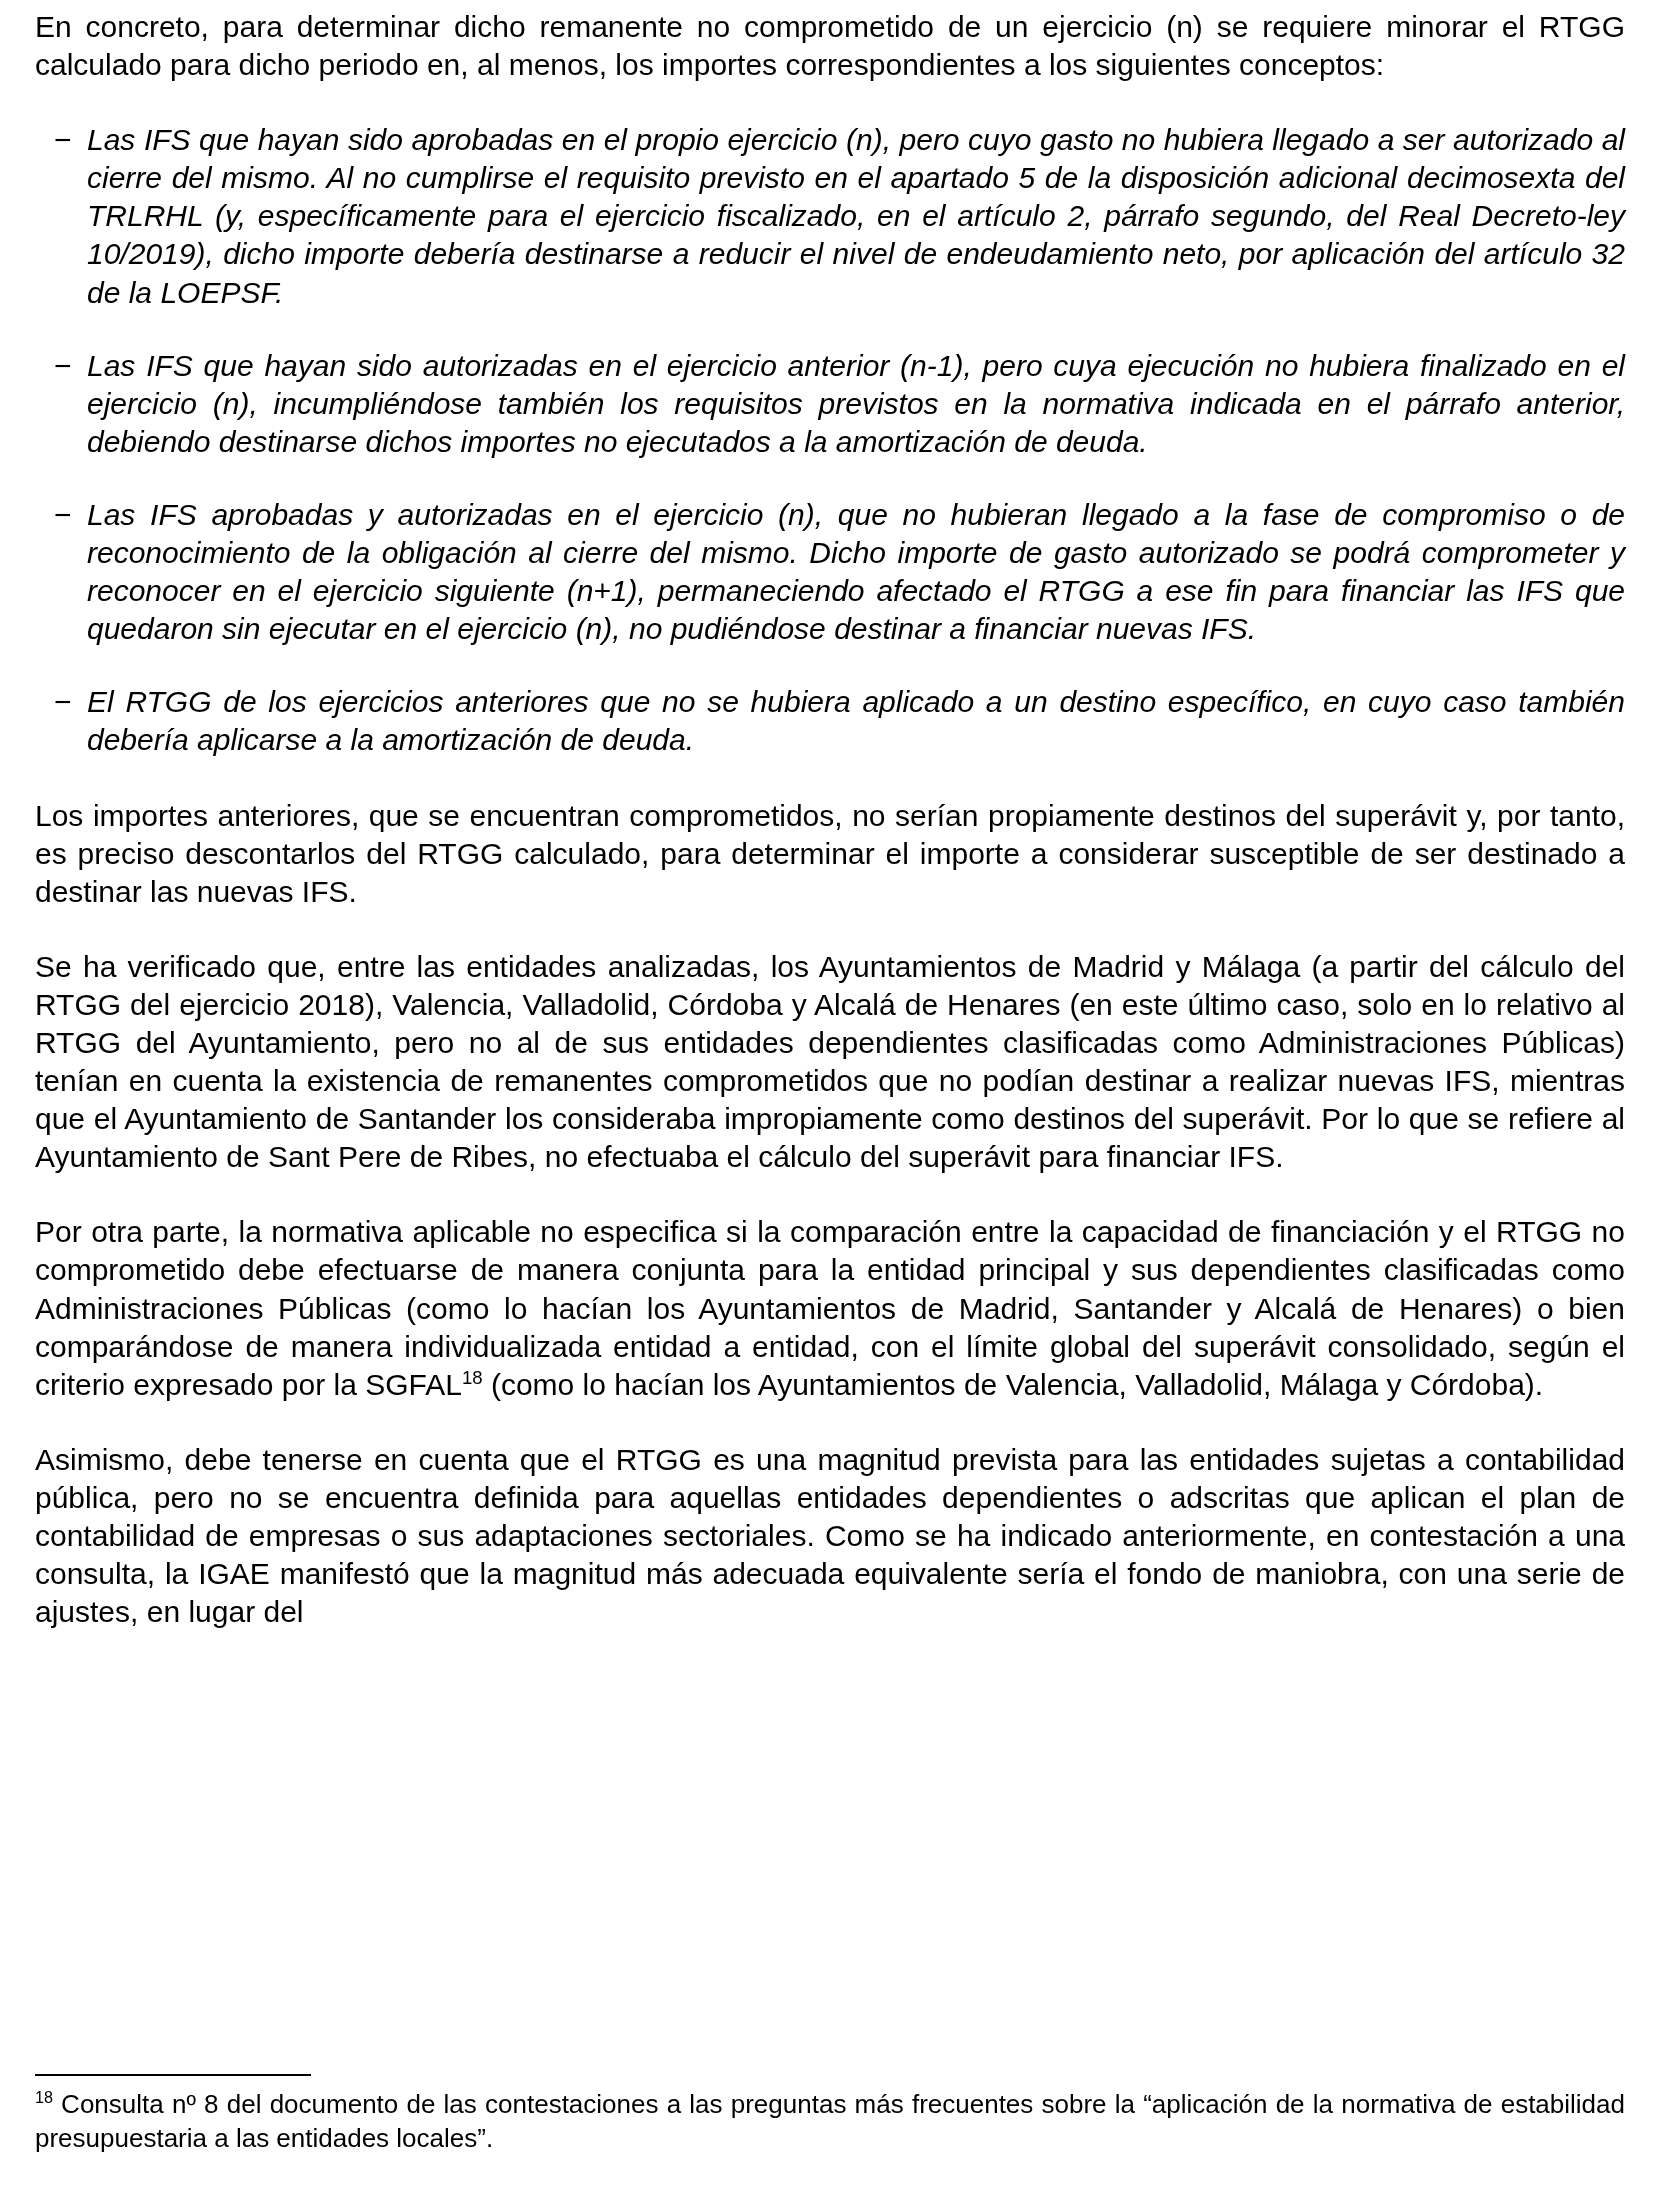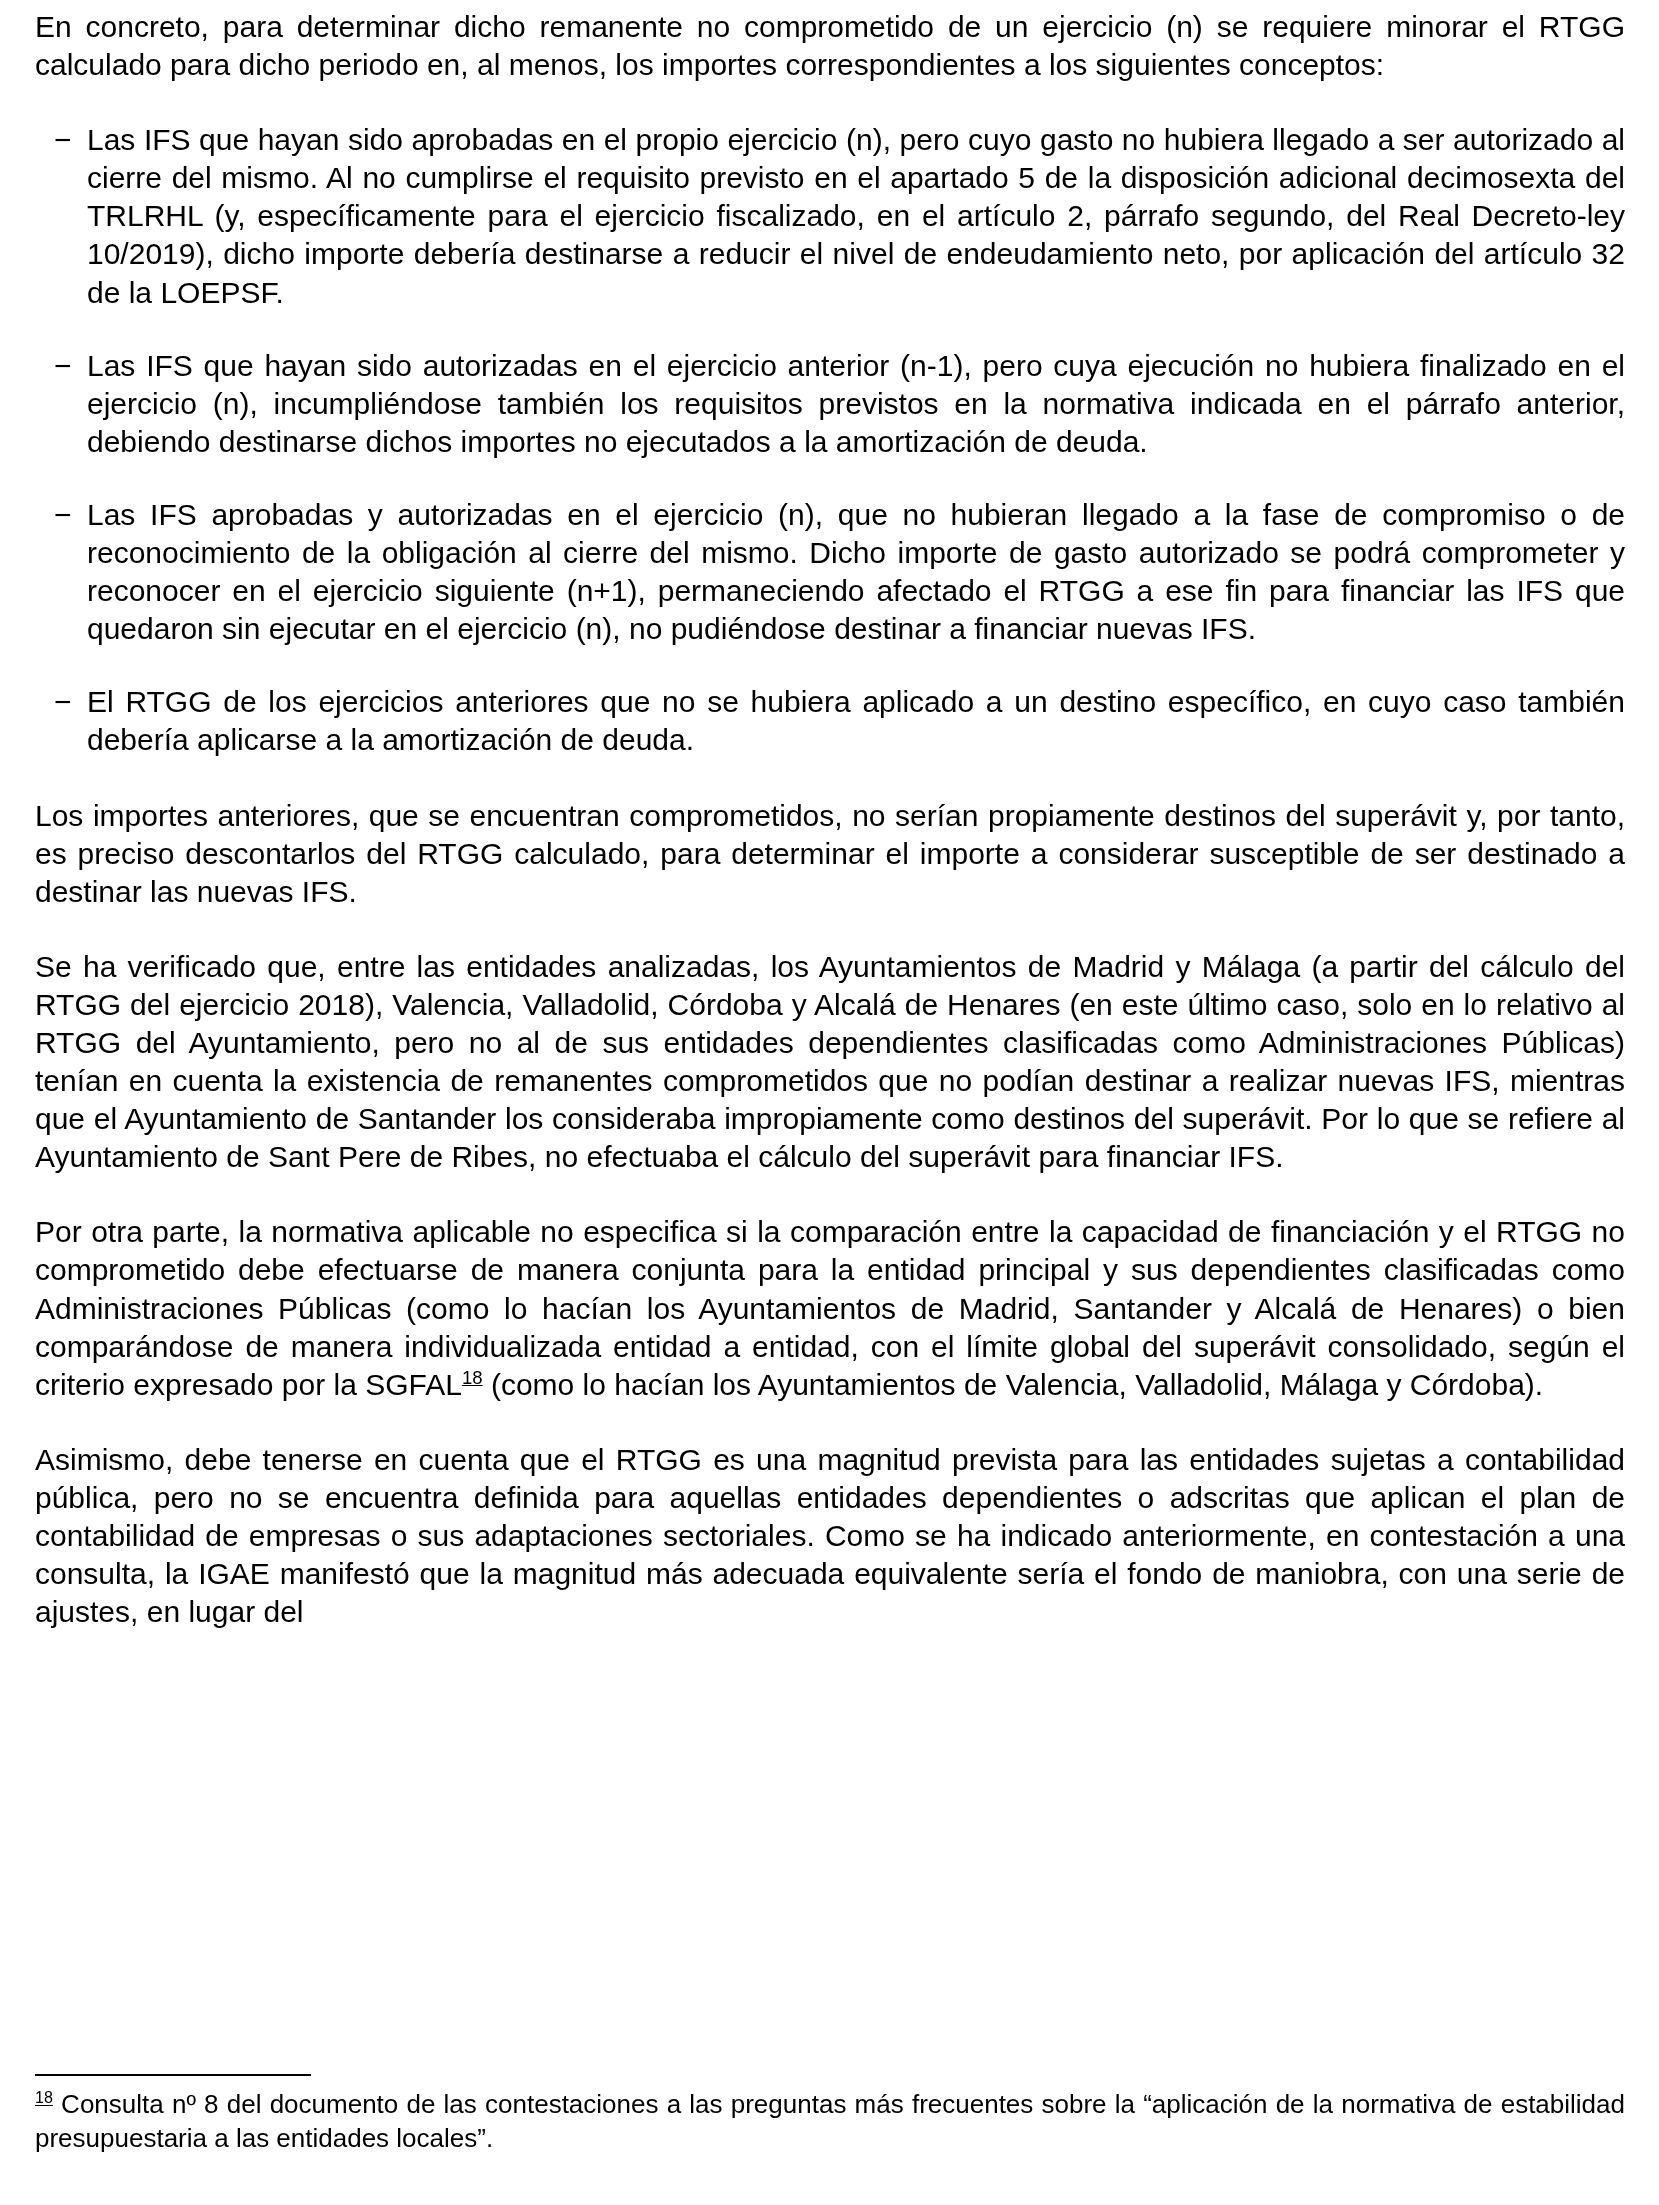--- a/index.html
+++ b/index.html
@@ -36,26 +36,26 @@
     margin-bottom: 0;
   }
   .bullet-marker {
     flex: 0 0 auto;
     width: 33px;
     margin-left: 19px;
   }
   .bullet-text {
     flex: 1 1 auto;
     text-align: justify;
+    font-style: italic;
   }
   sup.fnref {
     font-size: 0.62em;
     vertical-align: super;
     line-height: 0;
-    text-decoration: underline;
   }
   .footnote-block {
     margin-top: auto;
   }
   .footnote-rule {
     width: 276px;
     height: 0;
     border: none;
     border-top: 2.4px solid #000000;
     margin: 0 0 12.7px 0;

